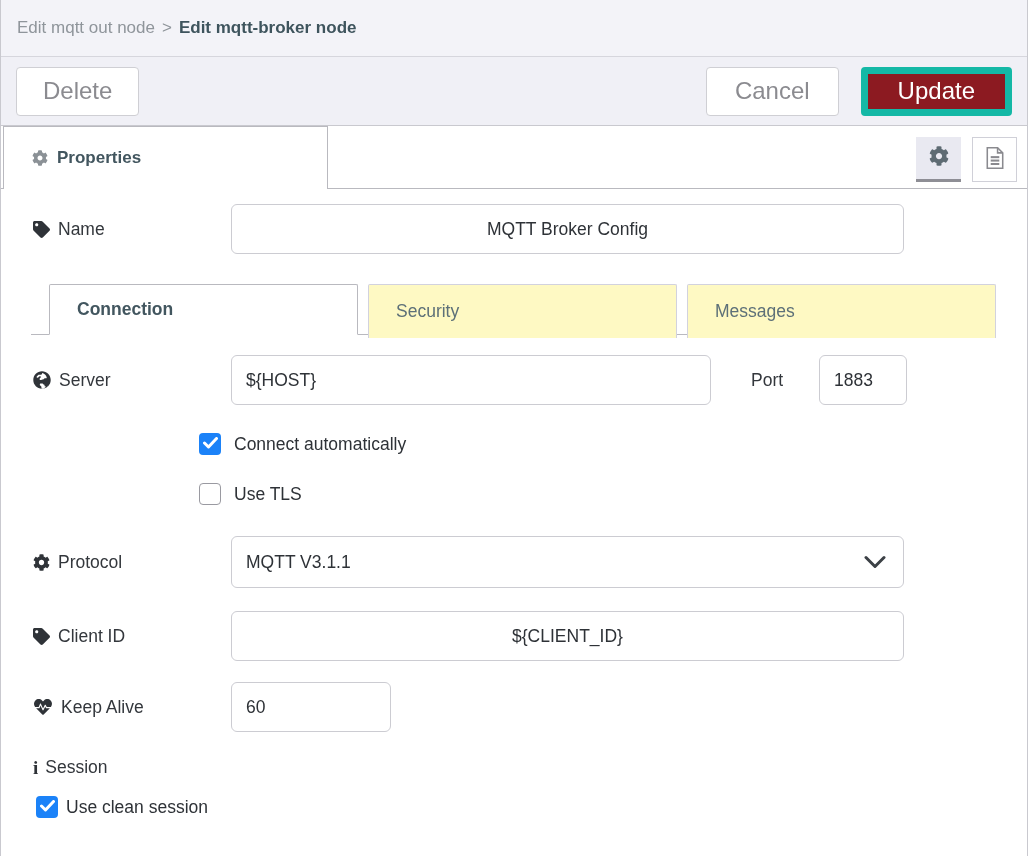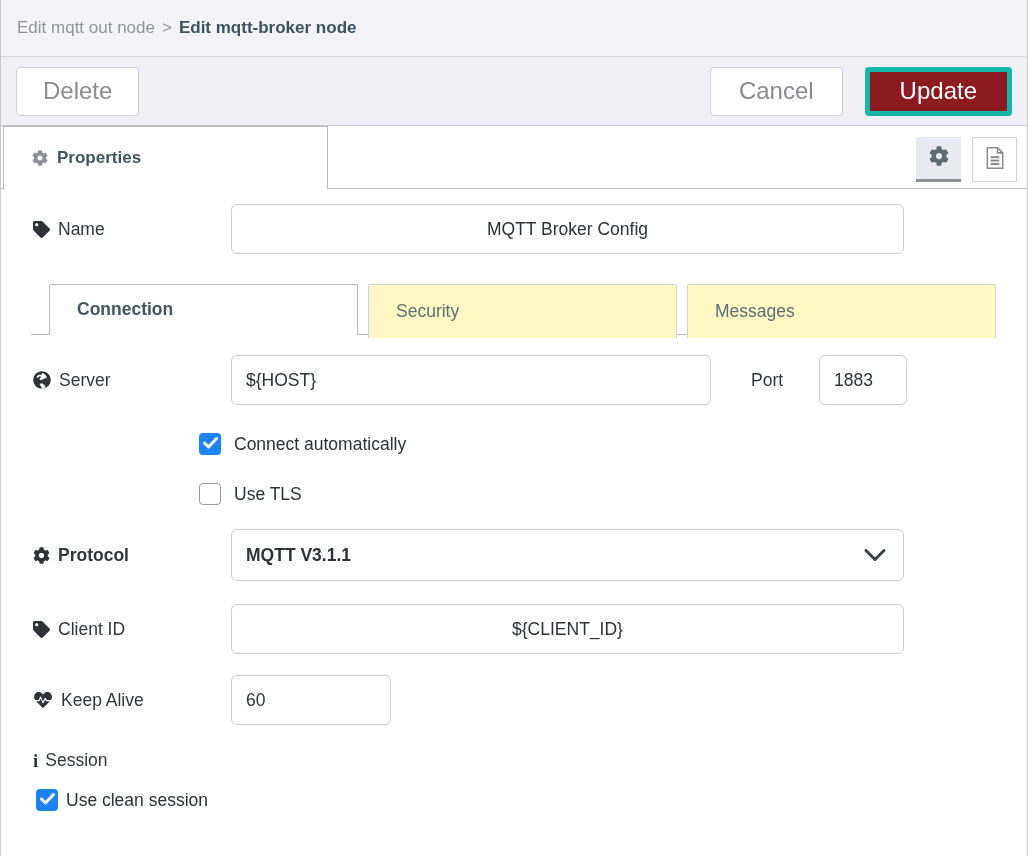--- a/index.html
+++ b/index.html
@@ -31,21 +31,21 @@
     display:flex; align-items:center; padding:0 15px;
   }
   .btn {
     height:49px; display:inline-flex; align-items:center; justify-content:center;
     background:#fff; border:1px solid #cfcfd4; border-radius:4px;
     color:#8b8b90; font-size:24px; padding:0 26px; cursor:default;
   }
   .toolbar-right { margin-left:auto; display:flex; align-items:center; }
   .btn-cancel { margin-right:22px; padding:0 28px; }
   .btn-update {
-    background:#8c1a21; border:5px solid #14b8a6; color:#fff; padding:0 30px;
+    background:#8c1a21; border:7px solid #14b8a6; color:#fff; padding:0 30px;
   }
   
   .tabbar {
     height:63px; background:#fff;
     border-bottom:1px solid #b9b9bf;
     position:relative;
   }
   .properties-tab {
     position:absolute; left:2px; top:0; height:63px; width:325px;
     background:#fff;
@@ -106,21 +106,21 @@
   .cbr1 { margin-top:28px; }
   .cbr2 { margin-top:28px; }
   .checkbox {
     width:22px; height:22px; border-radius:4px; flex-shrink:0;
     display:flex; align-items:center; justify-content:center;
   }
   .checkbox.checked { background:#1b82f8; }
   .checkbox.unchecked { background:#fff; border:1.5px solid #9a9aa1; }
   .cb-label { font-size:17.5px; color:#2e3237; }
   
-  .row-protocol { margin-top:24px;font-weight:bold; }
+  .row-protocol { margin-top:31px; }
   .select {
     width:673px; height:52px; border:1px solid #ccccd2; border-radius:6px;
     display:flex; align-items:center; padding:0 14px; position:relative;
     font-size:17.5px; color:#2e3237; background:#fff; cursor:default;
   }
   .select .chev { position:absolute; right:17px; top:16px; }
   .row-client { margin-top:23px; }
   .row-keep { margin-top:21px; }
   
   .session-head {

